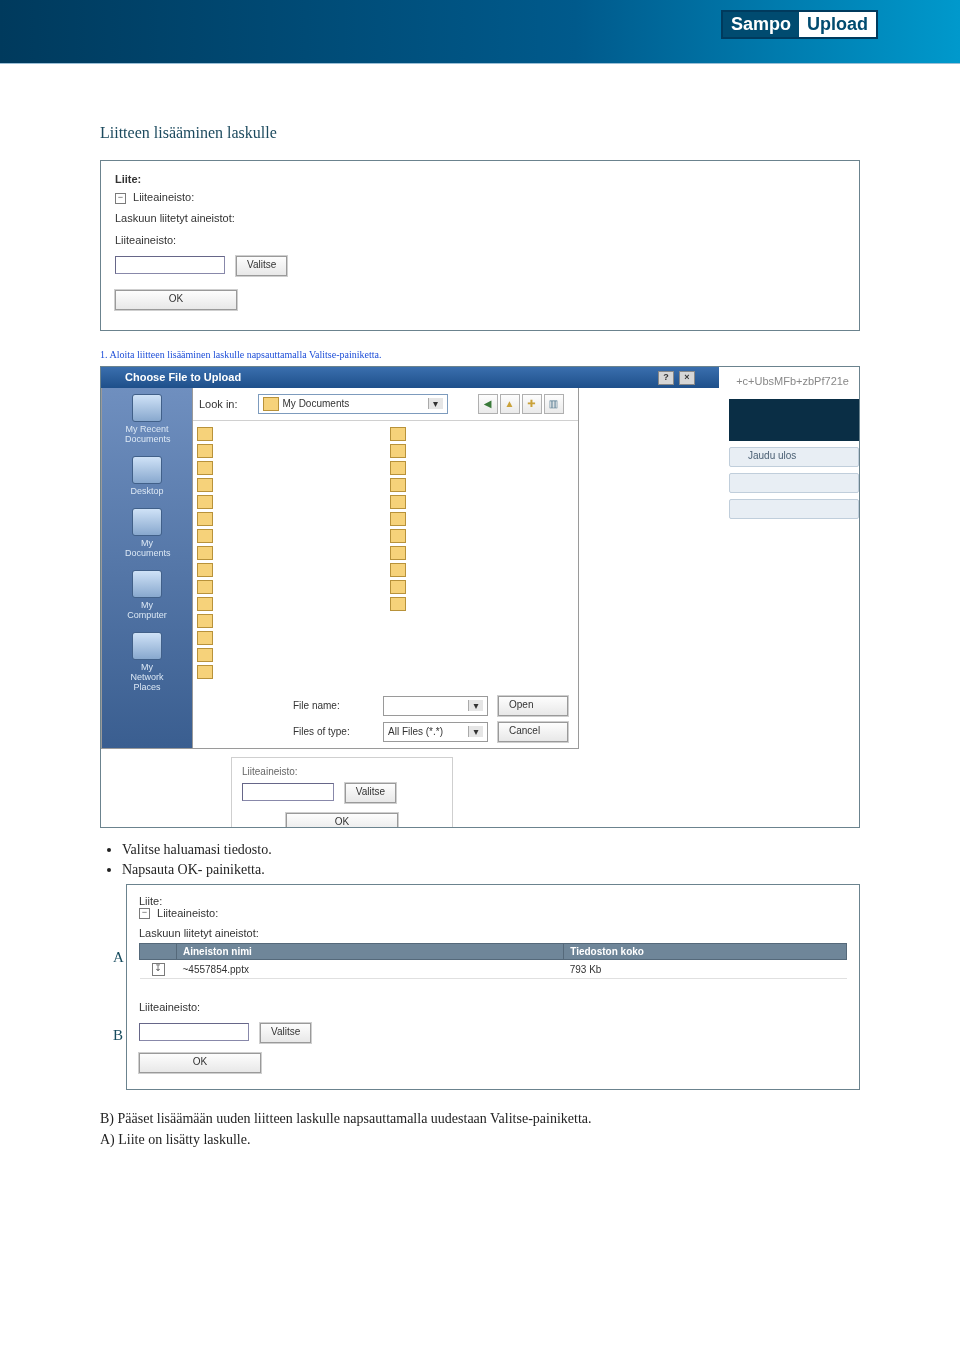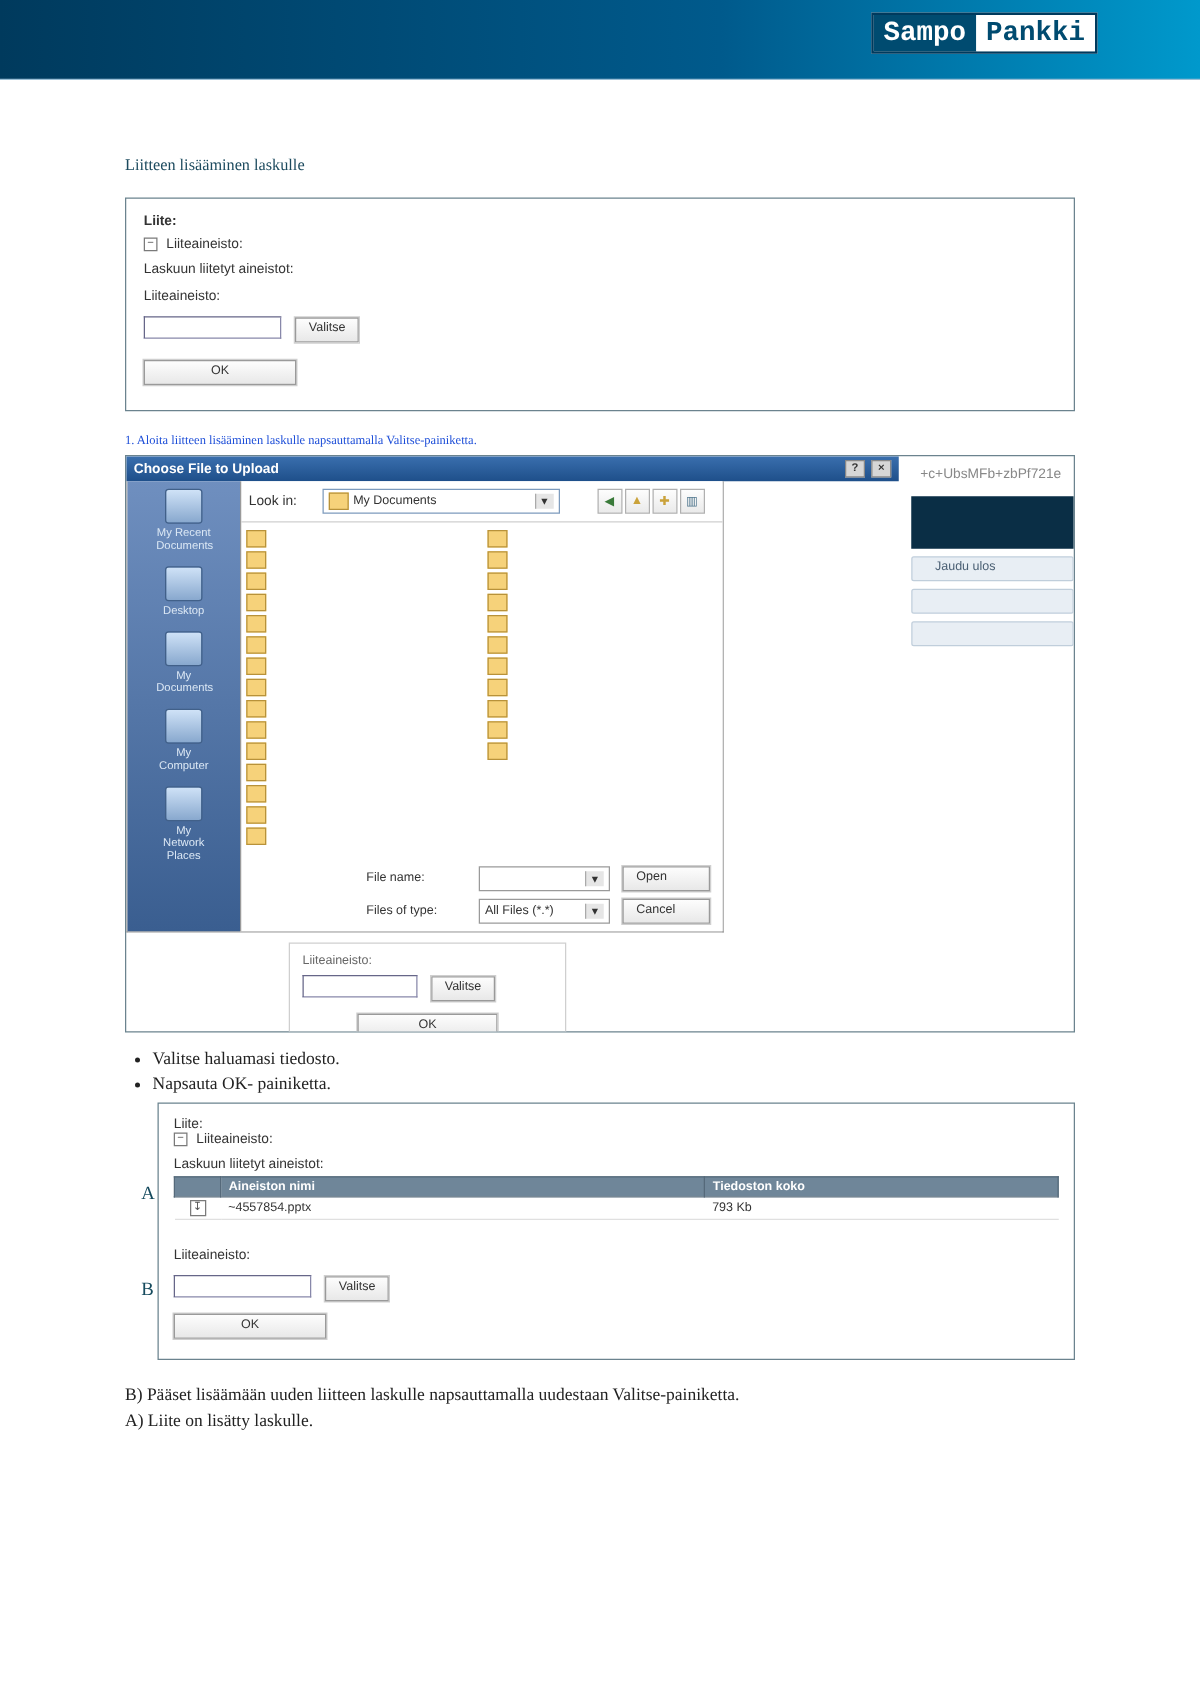--- a/index.html
+++ b/index.html
@@ -1,40 +1,40 @@
 <!DOCTYPE html>
 <html><head>
 <meta charset="utf-8">
 <style>
   body{margin:0;font-family:Georgia,serif;color:#222;background:#fff}
   .page{width:960px;margin:0 auto;position:relative;min-height:1349px;padding-bottom:40px}
   
   .header-bar{height:64px;background:linear-gradient(to right,#003a5d 0%, #005a8c 60%, #0099cc 100%);position:relative}
   .header-bar::after{content:"";position:absolute;left:0;right:0;bottom:0;height:1px;background:#9bbfd6}
   .logo-box{position:absolute;right:82px;top:10px;display:flex;border:2px solid #003a5d;background:#fff}
-  .logo-box .half{padding:2px 8px;font-family:Liberation Mono, monospace;font-size:22px;font-weight:600}
+  .logo-box .half{padding:2px 8px;font-family:Liberation Sans, sans-serif;font-size:18px;font-weight:600}
   .logo-box .dark{background:#004b70;color:#fff}
   .logo-box .light{background:#fff;color:#004b70}
   
   .content{padding:60px 100px 0 100px}
-  h2.section{font-family:Georgia,serif;font-weight:normal;font-size:13px;color:#1c4a5e;margin:0 0 18px 0}
+  h2.section{font-family:Georgia,serif;font-weight:normal;font-size:16px;color:#1c4a5e;margin:0 0 18px 0}
   
   .shot-box{border:1px solid #6b838e;background:#fff;padding:12px 14px 18px 14px;font-family:Verdana,Arial,sans-serif;font-size:11px;color:#333}
   .shot-box .bold{font-weight:bold;margin-bottom:6px}
   .shot-box .row{margin:2px 0}
   .minus-icon{display:inline-block;width:9px;height:9px;border:1px solid #7a7a7a;line-height:7px;text-align:center;font-size:9px;color:#555;margin-right:4px;vertical-align:middle;font-family:Arial,sans-serif}
   .ui-input{display:inline-block;width:108px;height:16px;border:1px solid #88a;border-top-color:#668;border-left-color:#668;background:#fff;vertical-align:middle}
   .ui-btn{display:inline-block;height:18px;padding:0 10px;border:1px solid #9a9a9a;background:linear-gradient(#fdfdfd,#e8e8e8);font-size:10px;line-height:16px;font-family:Verdana,Arial,sans-serif;color:#333;box-shadow:0 0 0 1px #cfcfcf;margin-left:8px}
   .ui-btn.wide{width:100px;text-align:center;margin-left:0}
   .step{font-family:Georgia,serif;font-size:10px;color:#1d4ed8;margin:18px 0 6px 0}
   
   .dialog-frame{border:1px solid #6b838e;background:#fff;padding:0}
   .dialog-inner{position:relative;height:460px;font-family:Tahoma,Arial,sans-serif;font-size:11px;color:#333;overflow:hidden}
   .addr-text{position:absolute;right:10px;top:8px;font-size:11px;color:#888}
-  .dlg-title{background:linear-gradient(#3a6fae,#1e4f8a);color:#fff;font-weight:bold;padding:3px 6px;font-size:11px;display:flex;justify-content:space-between;align-items:center}
+  .dlg-title{background:linear-gradient(#3a6fae,#1e4f8a);color:#fff;font-weight:bold;padding:3px 24px;font-size:11px;display:flex;justify-content:space-between;align-items:center}
   .dlg-title .tbtns span{display:inline-block;width:14px;height:12px;background:#d6d6d6;border:1px solid #888;margin-left:2px;font-size:9px;text-align:center;line-height:10px;color:#333}
   .dlg-body{display:flex;height:360px;border:1px solid #9a9a9a;margin:0 140px 0 0;border-top:none}
   .side{width:90px;background:linear-gradient(#6f8fbf,#3a5e90);padding:6px 0;display:flex;flex-direction:column;align-items:center;gap:12px}
   .side .sicon{width:44px;text-align:center;color:#dce8f5;font-size:9px}
   .side .sicon .ibox{width:28px;height:26px;margin:0 auto 2px auto;background:linear-gradient(#cfe2f7,#88a8ce);border:1px solid #416089;border-radius:3px}
   .main-area{flex:1;background:#fff;position:relative;border-left:1px solid #9a9a9a}
   .lookin{display:flex;align-items:center;gap:20px;padding:6px;border-bottom:1px solid #d0d0d0}
   .lookin .combo{display:flex;align-items:center;border:1px solid #7d9bbd;height:18px;width:180px;background:#fff;padding:0 4px;font-size:10px}
   .lookin .combo .fld-ic{width:14px;height:12px;background:#f6d27a;border:1px solid #b8923a;margin-right:4px}
   .lookin .combo .arr{margin-left:auto;width:14px;text-align:center;background:#e6e6e6;border-left:1px solid #aaa}
@@ -65,21 +65,21 @@
   .box3-wrap{position:relative;margin-left:26px}
   .explain{font-family:Georgia,serif;font-size:14px;margin-top:18px;line-height:1.5}
 </style>
 </head>
 <body>
 
 <div class="page">
   <div class="header-bar">
     <div class="logo-box">
       <span class="half dark">Sampo</span>
-      <span class="half light">Pankki</span>
+      <span class="half light">Upload</span>
     </div>
   </div>
 
   <div class="content">
     <h2 class="section">Liitteen lisääminen laskulle</h2>
 
     <div class="shot-box">
       <div class="bold">Liite:</div>
       <div class="row">
         <span class="minus-icon">−</span>

